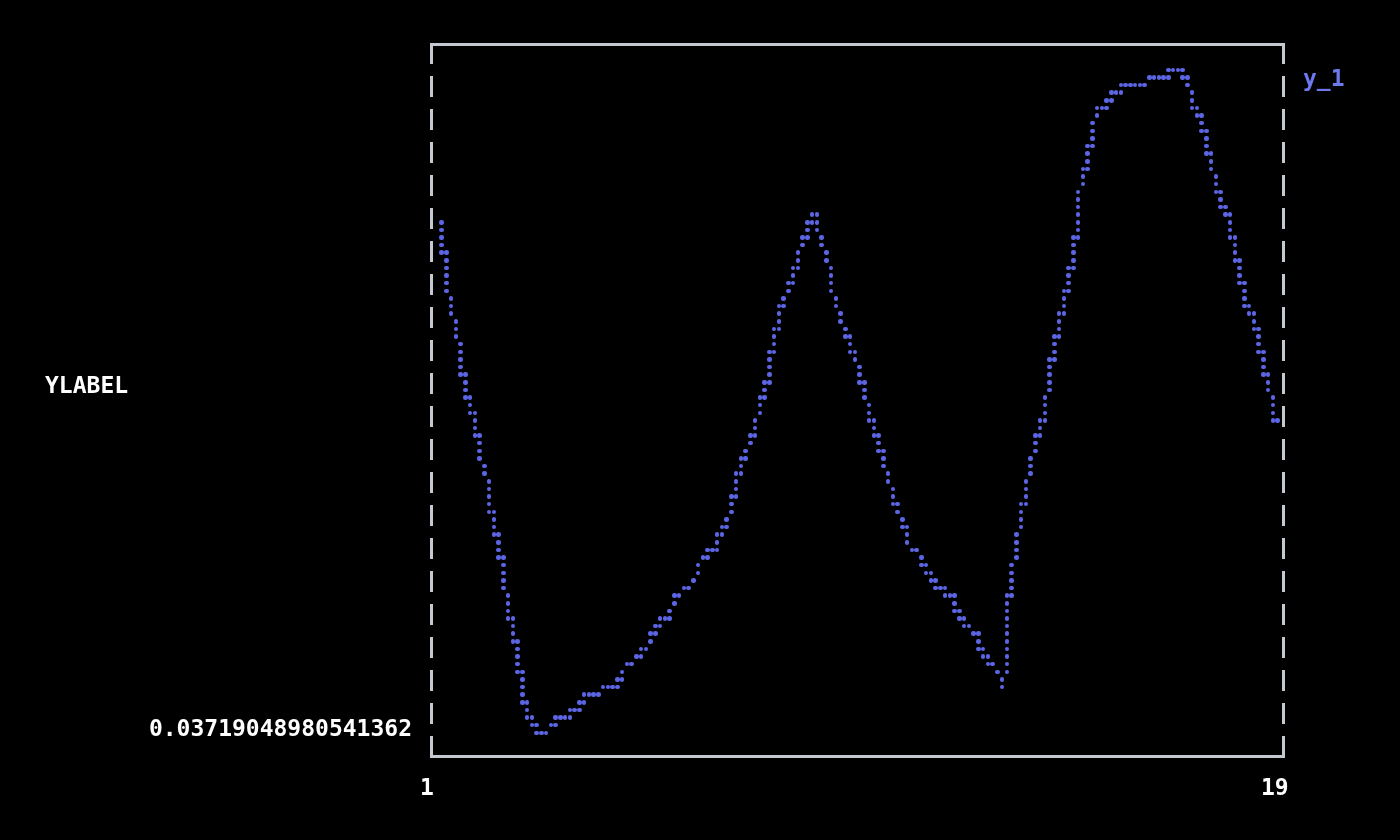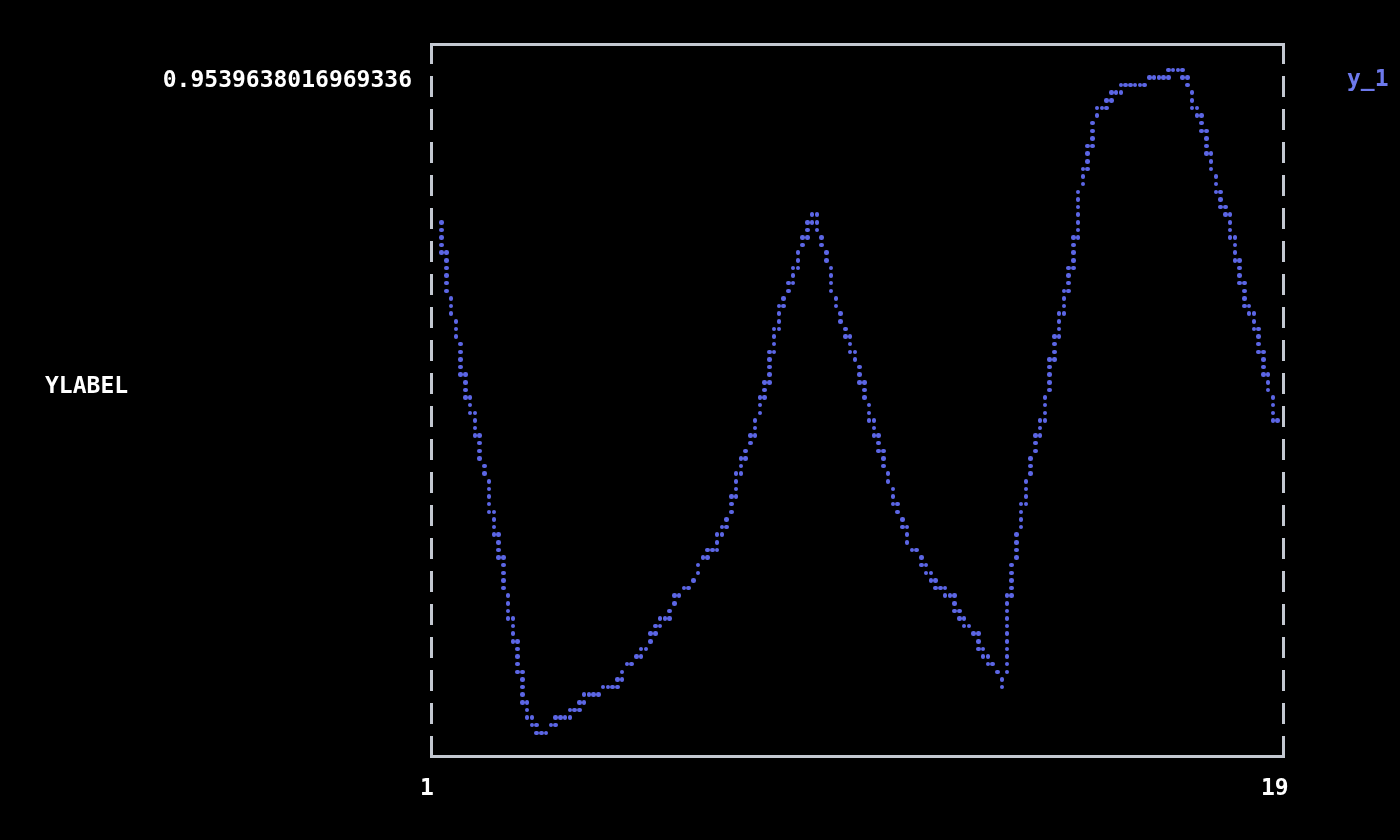--- a/index.html
+++ b/index.html
@@ -23,21 +23,21 @@
   .b-left{left:0;}
   .b-right{right:0;}
   #dots-layer{position:absolute;left:0;top:0;width:100%;height:100%;}
   .dot{position:absolute;width:4.5px;height:4.5px;border-radius:50%;}
 </style>
 </head>
 <body>
 
 <div id="stage">
 
-  <div class="lbl" id="y-max-lbl">0.9539638016969336</div>
+  <div class="lbl" id="y-min-lbl">0.03719048980541362</div>
   <div class="lbl" id="y-axis-title">YLABEL</div>
 
   <div id="plot-area">
     <div class="b b-top"></div>
     <div class="b-side b b-left"></div>
     <div class="b-side b b-right"></div>
     <div class="b b-bottom"></div>
     <div id="dots-layer">
         <div class="dot" style="background: rgb(92, 102, 229); left: 9.25px; top: 177.01px;"></div>
         <div class="dot" style="background: rgb(92, 102, 229); left: 9.25px; top: 184.63px;"></div>
@@ -489,14 +489,14 @@
         <div class="dot" style="background: rgb(92, 102, 229); left: 840.5px; top: 359.89px;"></div>
         <div class="dot" style="background: rgb(92, 102, 229); left: 840.5px; top: 367.51px;"></div>
         <div class="dot" style="background: rgb(92, 102, 229); left: 840.5px; top: 375.13px;"></div>
         <div class="dot" style="background: rgb(92, 102, 229); left: 845.25px; top: 375.13px;"></div>
       </div>
   </div>
 
   <div class="lbl" id="x-min-lbl">1</div>
   <div class="lbl" id="x-max-lbl">19</div>
 
-  <div class="lbl" id="legend-lbl" style="color: rgb(109, 121, 236); margin-left: 44px;">y_1</div>
+  <div class="lbl" id="legend-lbl" style="color: rgb(109, 121, 236);">y_1</div>
 </div>
 
 </body></html>

